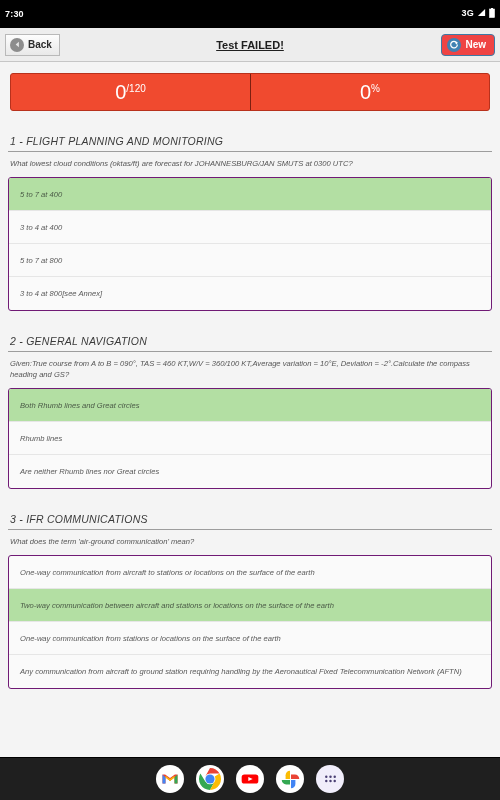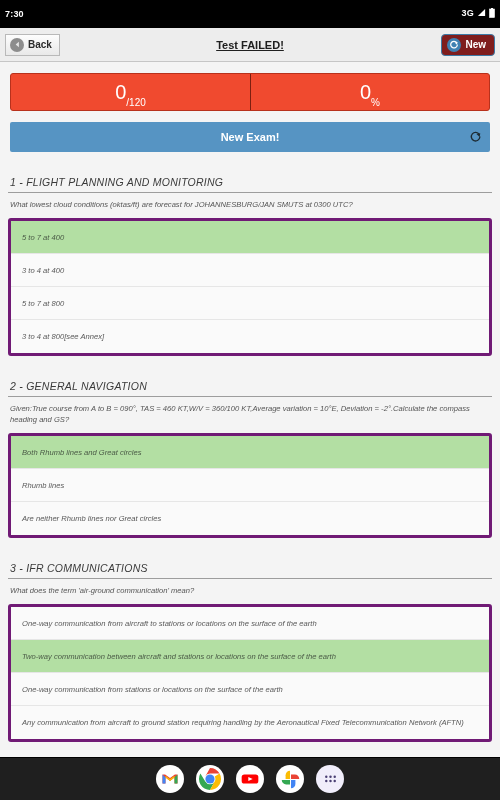--- a/index.html
+++ b/index.html
@@ -81,21 +81,21 @@
     font-size: 11px;
     font-weight: bold;
     color: #202020;
     pointer-events: none;
     text-decoration: underline;
   }
   .btn-new {
     display: flex;
     align-items: center;
     gap: 4px;
-    background: #7f1d1d;
+    background: #ef4444;
     border: 1px solid #3c7aa6;
     border-radius: 4px;
     padding: 3px 8px 3px 5px;
     font-size: 10px;
     font-weight: bold;
     color: #fff;
     cursor: pointer;
     z-index: 2;
   }
   .circ-blue { background: #3f81b2; }
@@ -121,21 +121,21 @@
     overflow: hidden;
   }
   .score-cell {
     flex: 1 1 50%;
     display: flex;
     align-items: center;
     justify-content: center;
   }
   .score-cell + .score-cell { border-left: 1px solid #7c1f10; }
   .score-big { font-size: 20px; font-weight: 400; line-height: 1; }
-  .score-sub { font-size: 10px; font-weight: 400; align-self: flex-end; padding-bottom: 2px; margin-top: 8px; }
+  .score-sub { font-size: 10px; font-weight: 400; align-self: flex-end; padding-bottom: 16px; margin-top: 8px; }
 
   .newexam-wrap { padding: 11px 10px 0 10px; }
   .newexam {
     height: 30px;
     background: #5694c3;
     border-radius: 2px;
     display: flex;
     align-items: center;
     justify-content: center;
     position: relative;
@@ -162,21 +162,21 @@
     border-bottom: 1px solid #9d9d9d;
   }
   .q-text {
     font-size: 7.6px;
     color: #555;
     line-height: 1.45;
     padding: 6px 2px 8px 2px;
   }
   .opt-list {
     background: #fafafa;
-    border: 3px solid #701a75;
+    border: 1px solid #701a75;
     border-radius: 3px;
     overflow: hidden;
   }
   .opt {
     height: 33px;
     display: flex;
     align-items: center;
     padding: 0 11px;
     font-size: 7.6px;
     color: #585858;
@@ -265,31 +265,20 @@
           <span class="score-big">0</span>
           <span class="score-sub">/120</span>
         </div>
         <div class="score-cell">
           <span class="score-big">0</span>
           <span class="score-sub">%</span>
         </div>
       </div>
     </div>
 
-    <div class="newexam-wrap">
-      <div class="newexam">
-        <span>New Exam!</span>
-        <span class="reload">
-          <svg width="13" height="13" viewBox="0 0 14 14">
-            <path d="M11 4.2 A4.6 4.6 0 1 0 11.7 7" fill="none" stroke="#1d2b33" stroke-width="1.4" stroke-linecap="round"></path>
-            <path d="M8.0 3.9 L12.1 3.0 L11.5 7.0 Z" fill="#1d2b33"></path>
-          </svg>
-        </span>
-      </div>
-    </div>
 
     <div id="questions">
         <div class="q-block">
           <div class="q-title">1 - FLIGHT PLANNING AND MONITORING</div>
           <div class="q-text">What lowest cloud conditions (oktas/ft) are forecast for JOHANNESBURG/JAN SMUTS at 0300 UTC?</div>
           <div class="opt-list">
             <div class="opt correct">
               <span>5 to 7 at 400</span>
             </div>
             <div class="opt">

